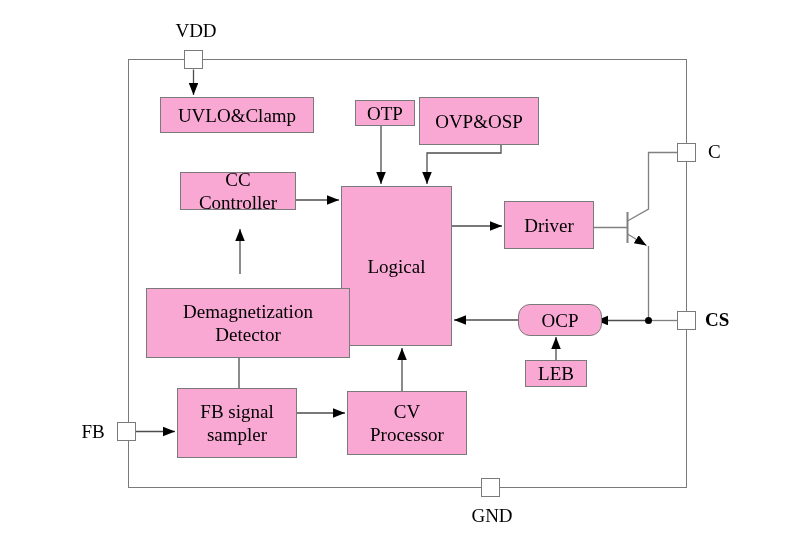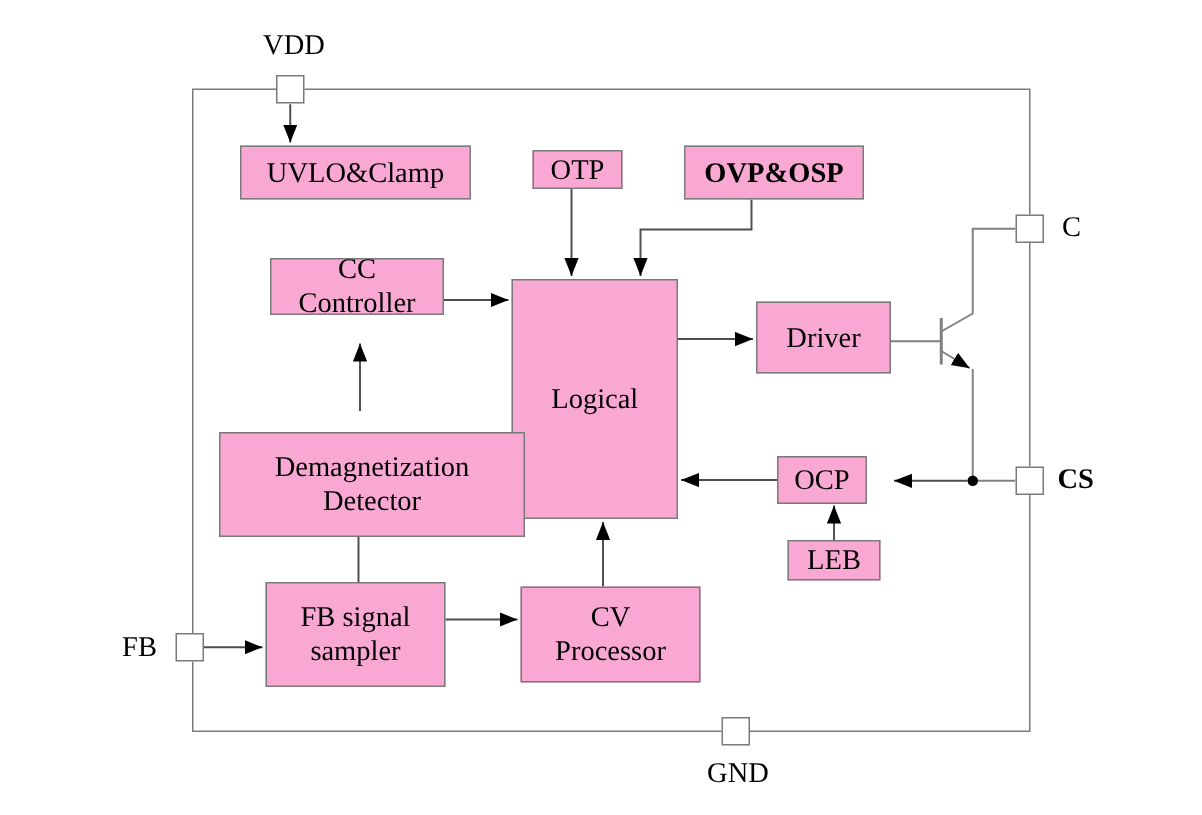--- a/index.html
+++ b/index.html
@@ -80,21 +80,21 @@
   </svg>
 
   <div class="block" style="left:160px;top:97px;width:154px;height:36px;">
     <span>UVLO&amp;Clamp</span>
   </div>
 
   <div class="block" style="left:343px;top:100px;width:60px;height:26px;margin-left:12px;">
     <span>OTP</span>
   </div>
 
-  <div class="block" style="left:456px;top:97px;width:120px;height:36px;font-weight:bold;">
+  <div class="block" style="left:419px;top:97px;width:120px;height:48px;">
     <span>OVP&amp;OSP</span>
   </div>
 
   <div class="block" style="left:180px;top:172px;width:116px;height:38px;">
     <span>CC</span>
     <span>Controller</span>
   </div>
 
   <div class="block" style="left:341px;top:186px;width:111px;height:160px;">
     <span>Logical</span>
@@ -102,21 +102,21 @@
 
   <div class="block" style="left:504px;top:201px;width:90px;height:48px;">
     <span>Driver</span>
   </div>
 
   <div class="block" style="left:146px;top:288px;width:204px;height:70px;">
     <span>Demagnetization</span>
     <span>Detector</span>
   </div>
 
-  <div class="block" style="left:518px;top:304px;width:60px;height:32px;">
+  <div class="block" style="left:518px;top:304px;width:84px;height:32px;border-radius:12px;">
     <span>OCP</span>
   </div>
 
   <div class="block" style="left:525px;top:360px;width:62px;height:27px;">
     <span>LEB</span>
   </div>
 
   <div class="block" style="left:347px;top:391px;width:120px;height:64px;">
     <span>CV</span>
     <span>Processor</span>

